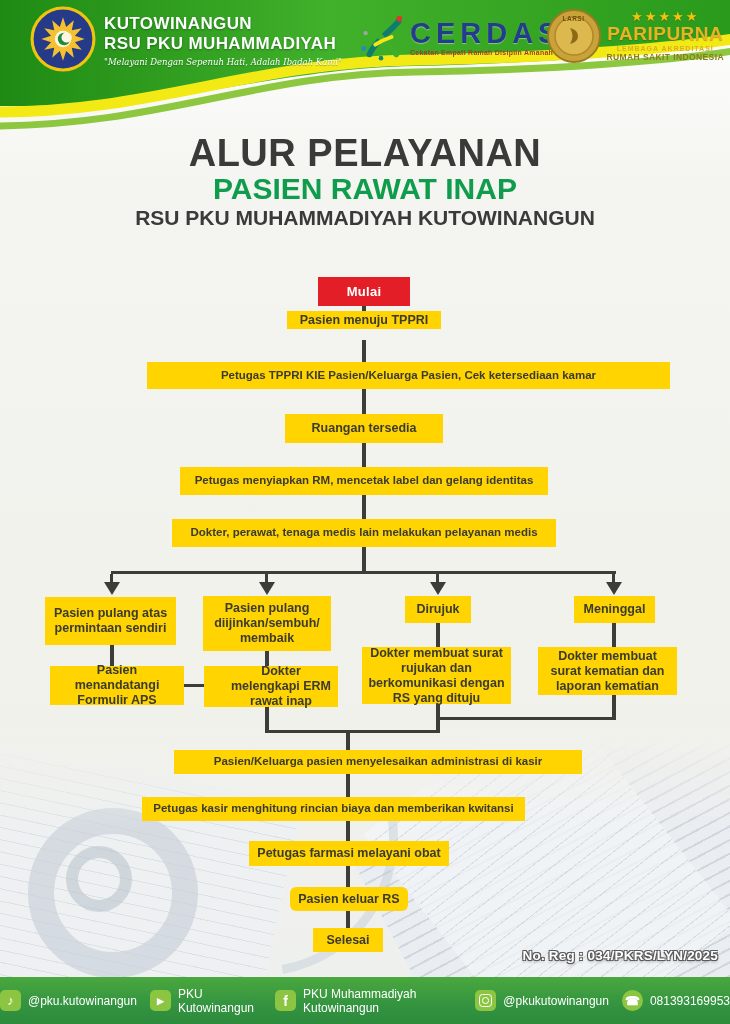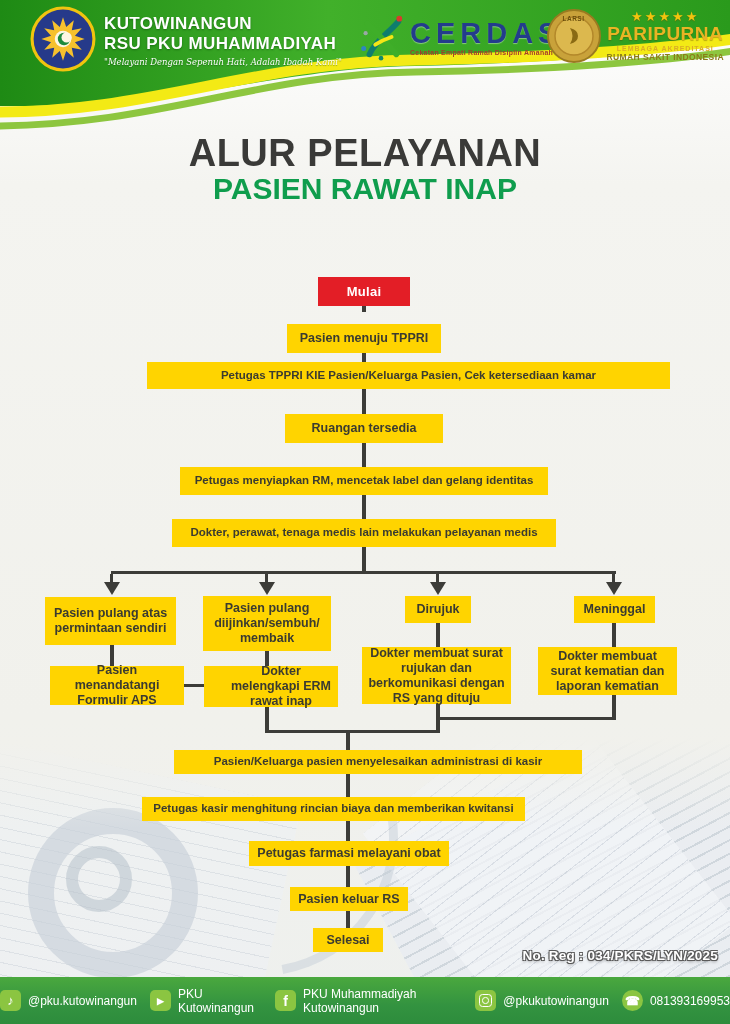--- a/index.html
+++ b/index.html
@@ -131,53 +131,54 @@
       <div class="paripurna">PARIPURNA</div>
       <div class="lembaga">LEMBAGA AKREDITASI</div>
       <div class="rsi">RUMAH SAKIT INDONESIA</div>
     </div>
   </div>
 </div>
 
 <div class="titleblock">
   <div class="t1">ALUR PELAYANAN</div>
   <div class="t2">PASIEN RAWAT INAP</div>
+  <div class="t3">RSU PKU MUHAMMADIYAH KUTOWINANGUN</div>
 </div>
 
 <div class="bgphoto">
   <div class="ph ph-paper-l"></div>
   <div class="ph ph-paper-r"></div>
   <div class="ph ph-paper-r2"></div>
   <div class="ph ph-tube"></div>
   <div class="ph ph-scope"></div>
   <div class="ph ph-scope-in"></div>
   <div class="ph ph-fade"></div>
 </div>
 
 <div class="node start" style="left:318px;top:261px;width:92px;height:29px;margin-top:16px;">Mulai</div>
-<div class="node one" style="left:287px;top:324px;width:154px;height:29px;">Pasien menuju TPPRI</div>
+<div class="node one" style="left:287px;top:311px;width:154px;height:18px;">Pasien menuju TPPRI</div>
 <div class="node one small" style="left:147px;top:362px;width:523px;height:27px;">Petugas TPPRI KIE Pasien/Keluarga Pasien, Cek ketersediaan kamar</div>
 <div class="node one" style="left:285px;top:414px;width:158px;height:29px;">Ruangan tersedia</div>
 <div class="node one small" style="left:180px;top:467px;width:368px;height:28px;">Petugas menyiapkan RM, mencetak label dan gelang identitas</div>
 <div class="node one small" style="left:172px;top:519px;width:384px;height:28px;">Dokter, perawat, tenaga medis lain melakukan pelayanan medis</div>
 
 <div class="node" style="left:45px;top:597px;width:131px;height:48px;">Pasien pulang atas permintaan sendiri</div>
 <div class="node" style="left:203px;top:596px;width:128px;height:55px;">Pasien pulang diijinkan/sembuh/ membaik</div>
 <div class="node" style="left:405px;top:596px;width:66px;height:27px;">Dirujuk</div>
 <div class="node" style="left:574px;top:596px;width:81px;height:27px;">Meninggal</div>
 
 <div class="node" style="left:50px;top:666px;width:134px;height:39px;">Pasien menandatangi Formulir APS</div>
 <div class="node" style="left:204px;top:666px;width:134px;height:41px;padding-left:24px;">Dokter melengkapi ERM rawat inap</div>
 <div class="node" style="left:362px;top:647px;width:149px;height:57px;">Dokter membuat surat rujukan dan berkomunikasi dengan RS yang dituju</div>
 <div class="node" style="left:538px;top:647px;width:139px;height:48px;">Dokter membuat surat kematian dan laporan kematian</div>
 
 <div class="node one small" style="left:174px;top:750px;width:408px;height:24px;">Pasien/Keluarga pasien menyelesaikan administrasi di kasir</div>
 <div class="node one small" style="left:142px;top:797px;width:383px;height:24px;">Petugas kasir menghitung rincian biaya dan memberikan kwitansi</div>
 <div class="node one" style="left:249px;top:841px;width:200px;height:25px;">Petugas farmasi melayani obat</div>
-<div class="node one" style="left:290px;top:887px;width:118px;height:24px;">Pasien keluar RS</div>
+<div class="node one" style="left:290px;top:887px;width:118px;height:24px;border-radius:6px;">Pasien keluar RS</div>
 <div class="node one" style="left:313px;top:928px;width:70px;height:24px;">Selesai</div>
 
 <div class="c" style="left:362px;top:290px;width:4px;height:22px;"></div>
 <div class="c" style="left:362px;top:340px;width:4px;height:23px;"></div>
 <div class="c" style="left:362px;top:389px;width:4px;height:26px;"></div>
 <div class="c" style="left:362px;top:443px;width:4px;height:25px;"></div>
 <div class="c" style="left:362px;top:495px;width:4px;height:25px;"></div>
 <div class="c" style="left:362px;top:547px;width:4px;height:26px;"></div>
 <div class="c" style="left:111px;top:571px;width:505px;height:3px;"></div>
 

